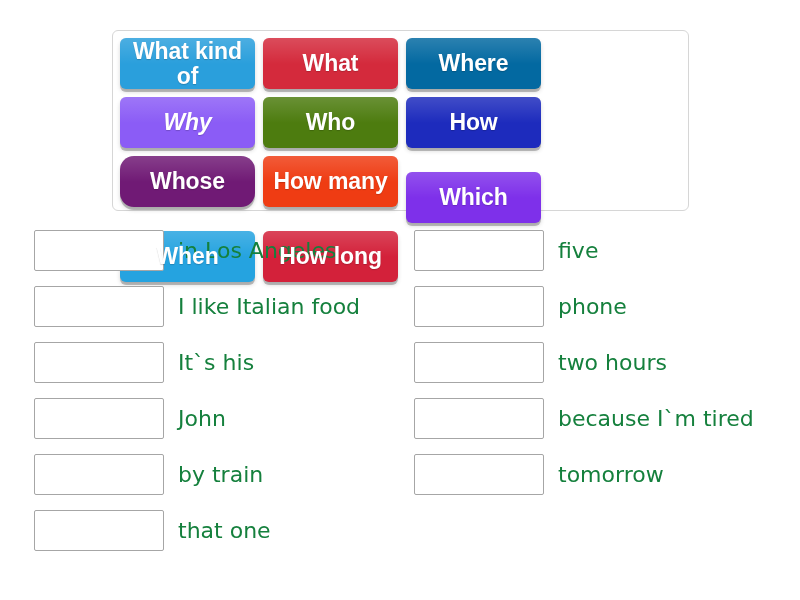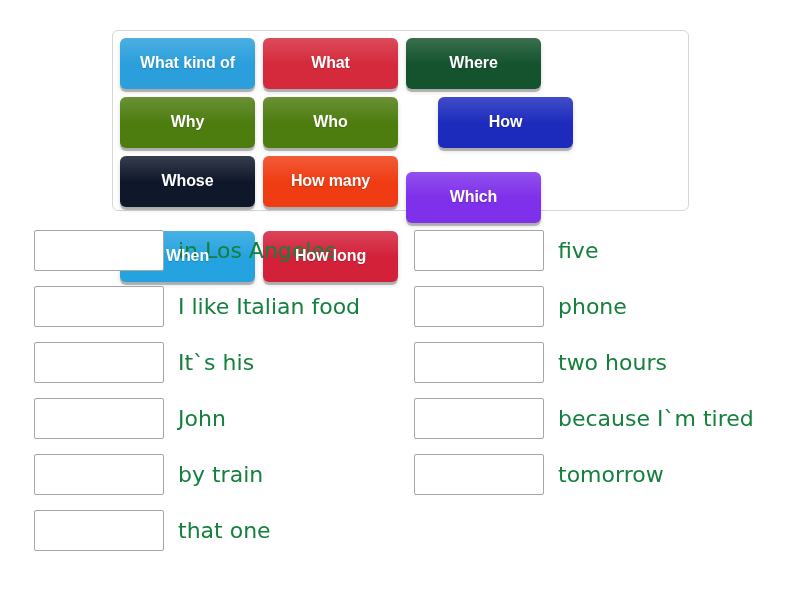--- a/index.html
+++ b/index.html
@@ -35,21 +35,21 @@
   }
 
   .tile {
     width: 135px;
     height: 51px;
     border-radius: 6px;
     display: flex;
     align-items: center;
     justify-content: center;
     color: #ffffff;
-    font-size: 16px;
+    font-size: 23px;
     font-weight: bold;
     letter-spacing: -0.1px;
     text-align: center;
     line-height: 1.05;
     cursor: pointer;
     user-select: none;
     position: relative;
     text-shadow: 0 1px 1px rgba(0,0,0,0.18);
     box-shadow: 0 3px 0 rgba(0,0,0,0.22), 0 3px 4px rgba(0,0,0,0.16);
     overflow: hidden;
@@ -106,33 +106,33 @@
 </head>
 <body>
 
 <div id="tile-bank">
     <div class="tile" style="background: rgb(42, 159, 220);">
       <span>What kind of</span>
     </div>
     <div class="tile" style="background: rgb(212, 42, 60); text-align: right;">
       <span>What</span>
     </div>
-    <div class="tile" style="background: #14532d;">
+    <div class="tile" style="background: #0369a1;">
       <span>Where</span>
     </div>
-    <div class="tile" style="background: #4d7c0f;">
+    <div class="tile" style="background: #8b5cf6; font-style: italic;">
       <span>Why</span>
     </div>
     <div class="tile" style="background: #4d7c0f;">
       <span>Who</span>
     </div>
-    <div class="tile" style="background: rgb(29, 43, 189); margin-left: 32px;">
+    <div class="tile" style="background: rgb(29, 43, 189);">
       <span>How</span>
     </div>
-    <div class="tile" style="background: #0f172a;">
+    <div class="tile" style="background: #701a75; border-radius: 14px;">
       <span>Whose</span>
     </div>
     <div class="tile" style="background: rgb(239, 60, 19);">
       <span>How many</span>
     </div>
     <div class="tile" style="background: rgb(126, 48, 234); margin-top: 16px;">
       <span>Which</span>
     </div>
     <div class="tile" style="background: rgb(37, 163, 224);">
       <span>When</span>

